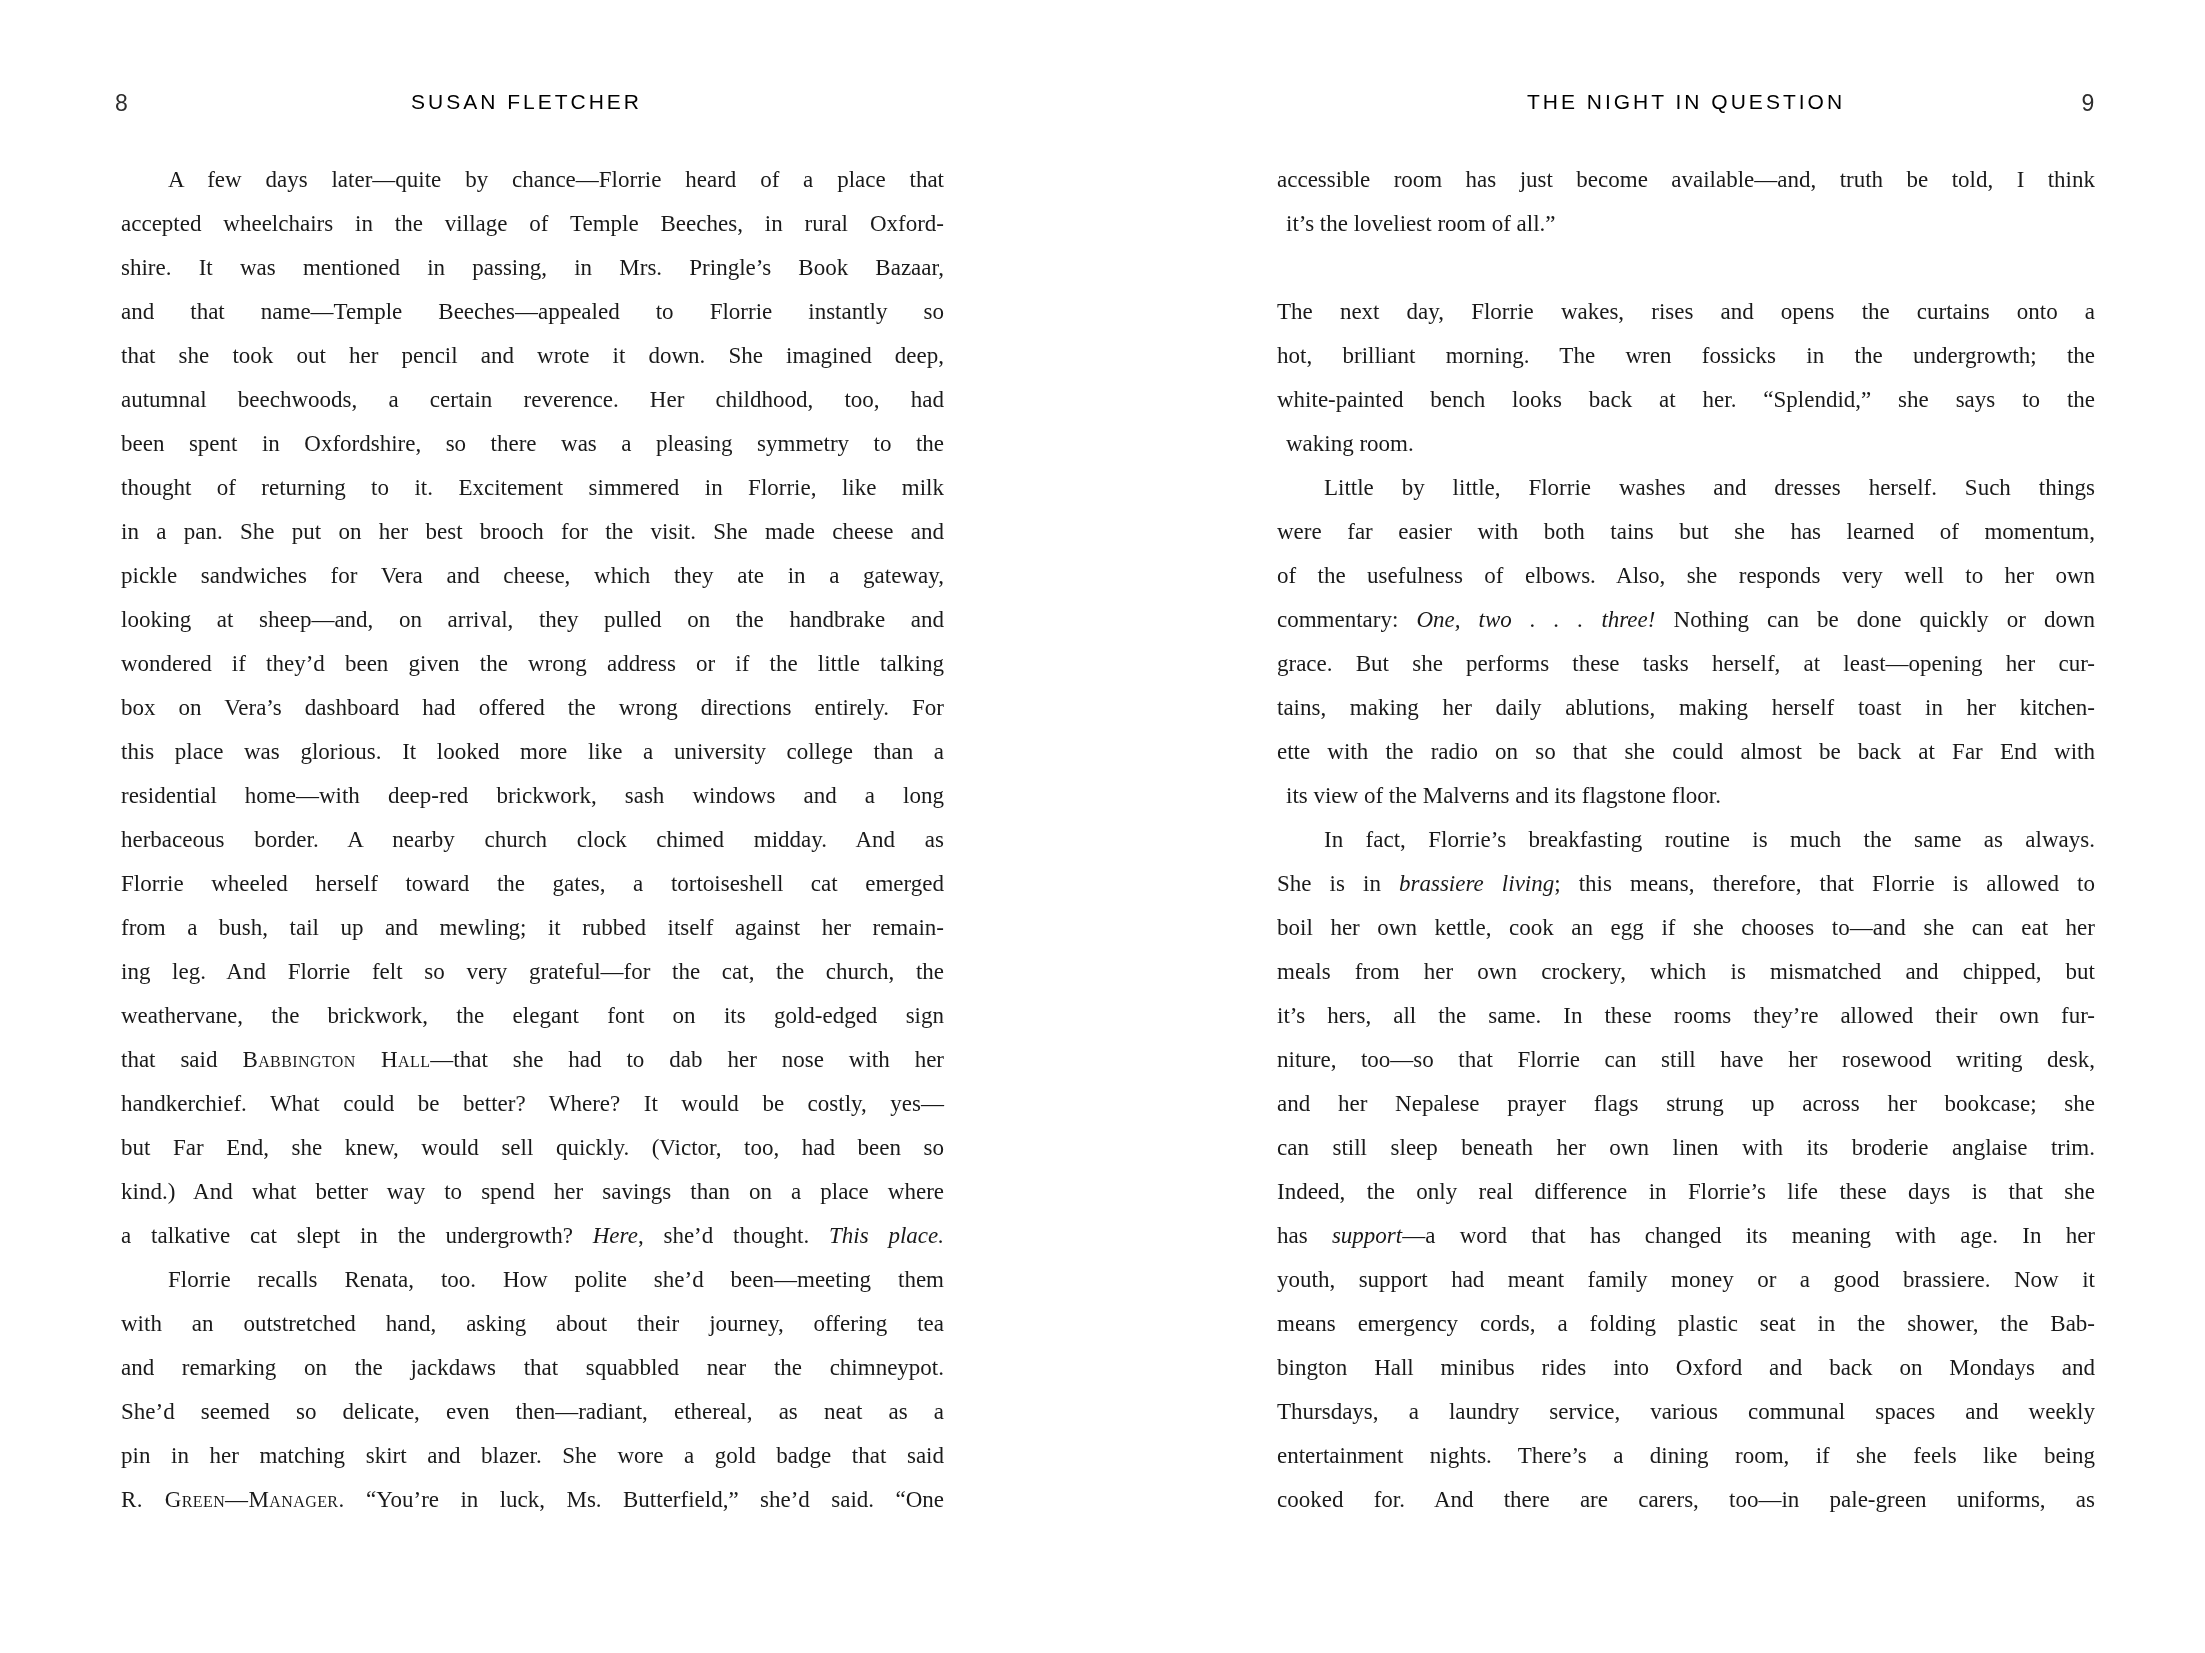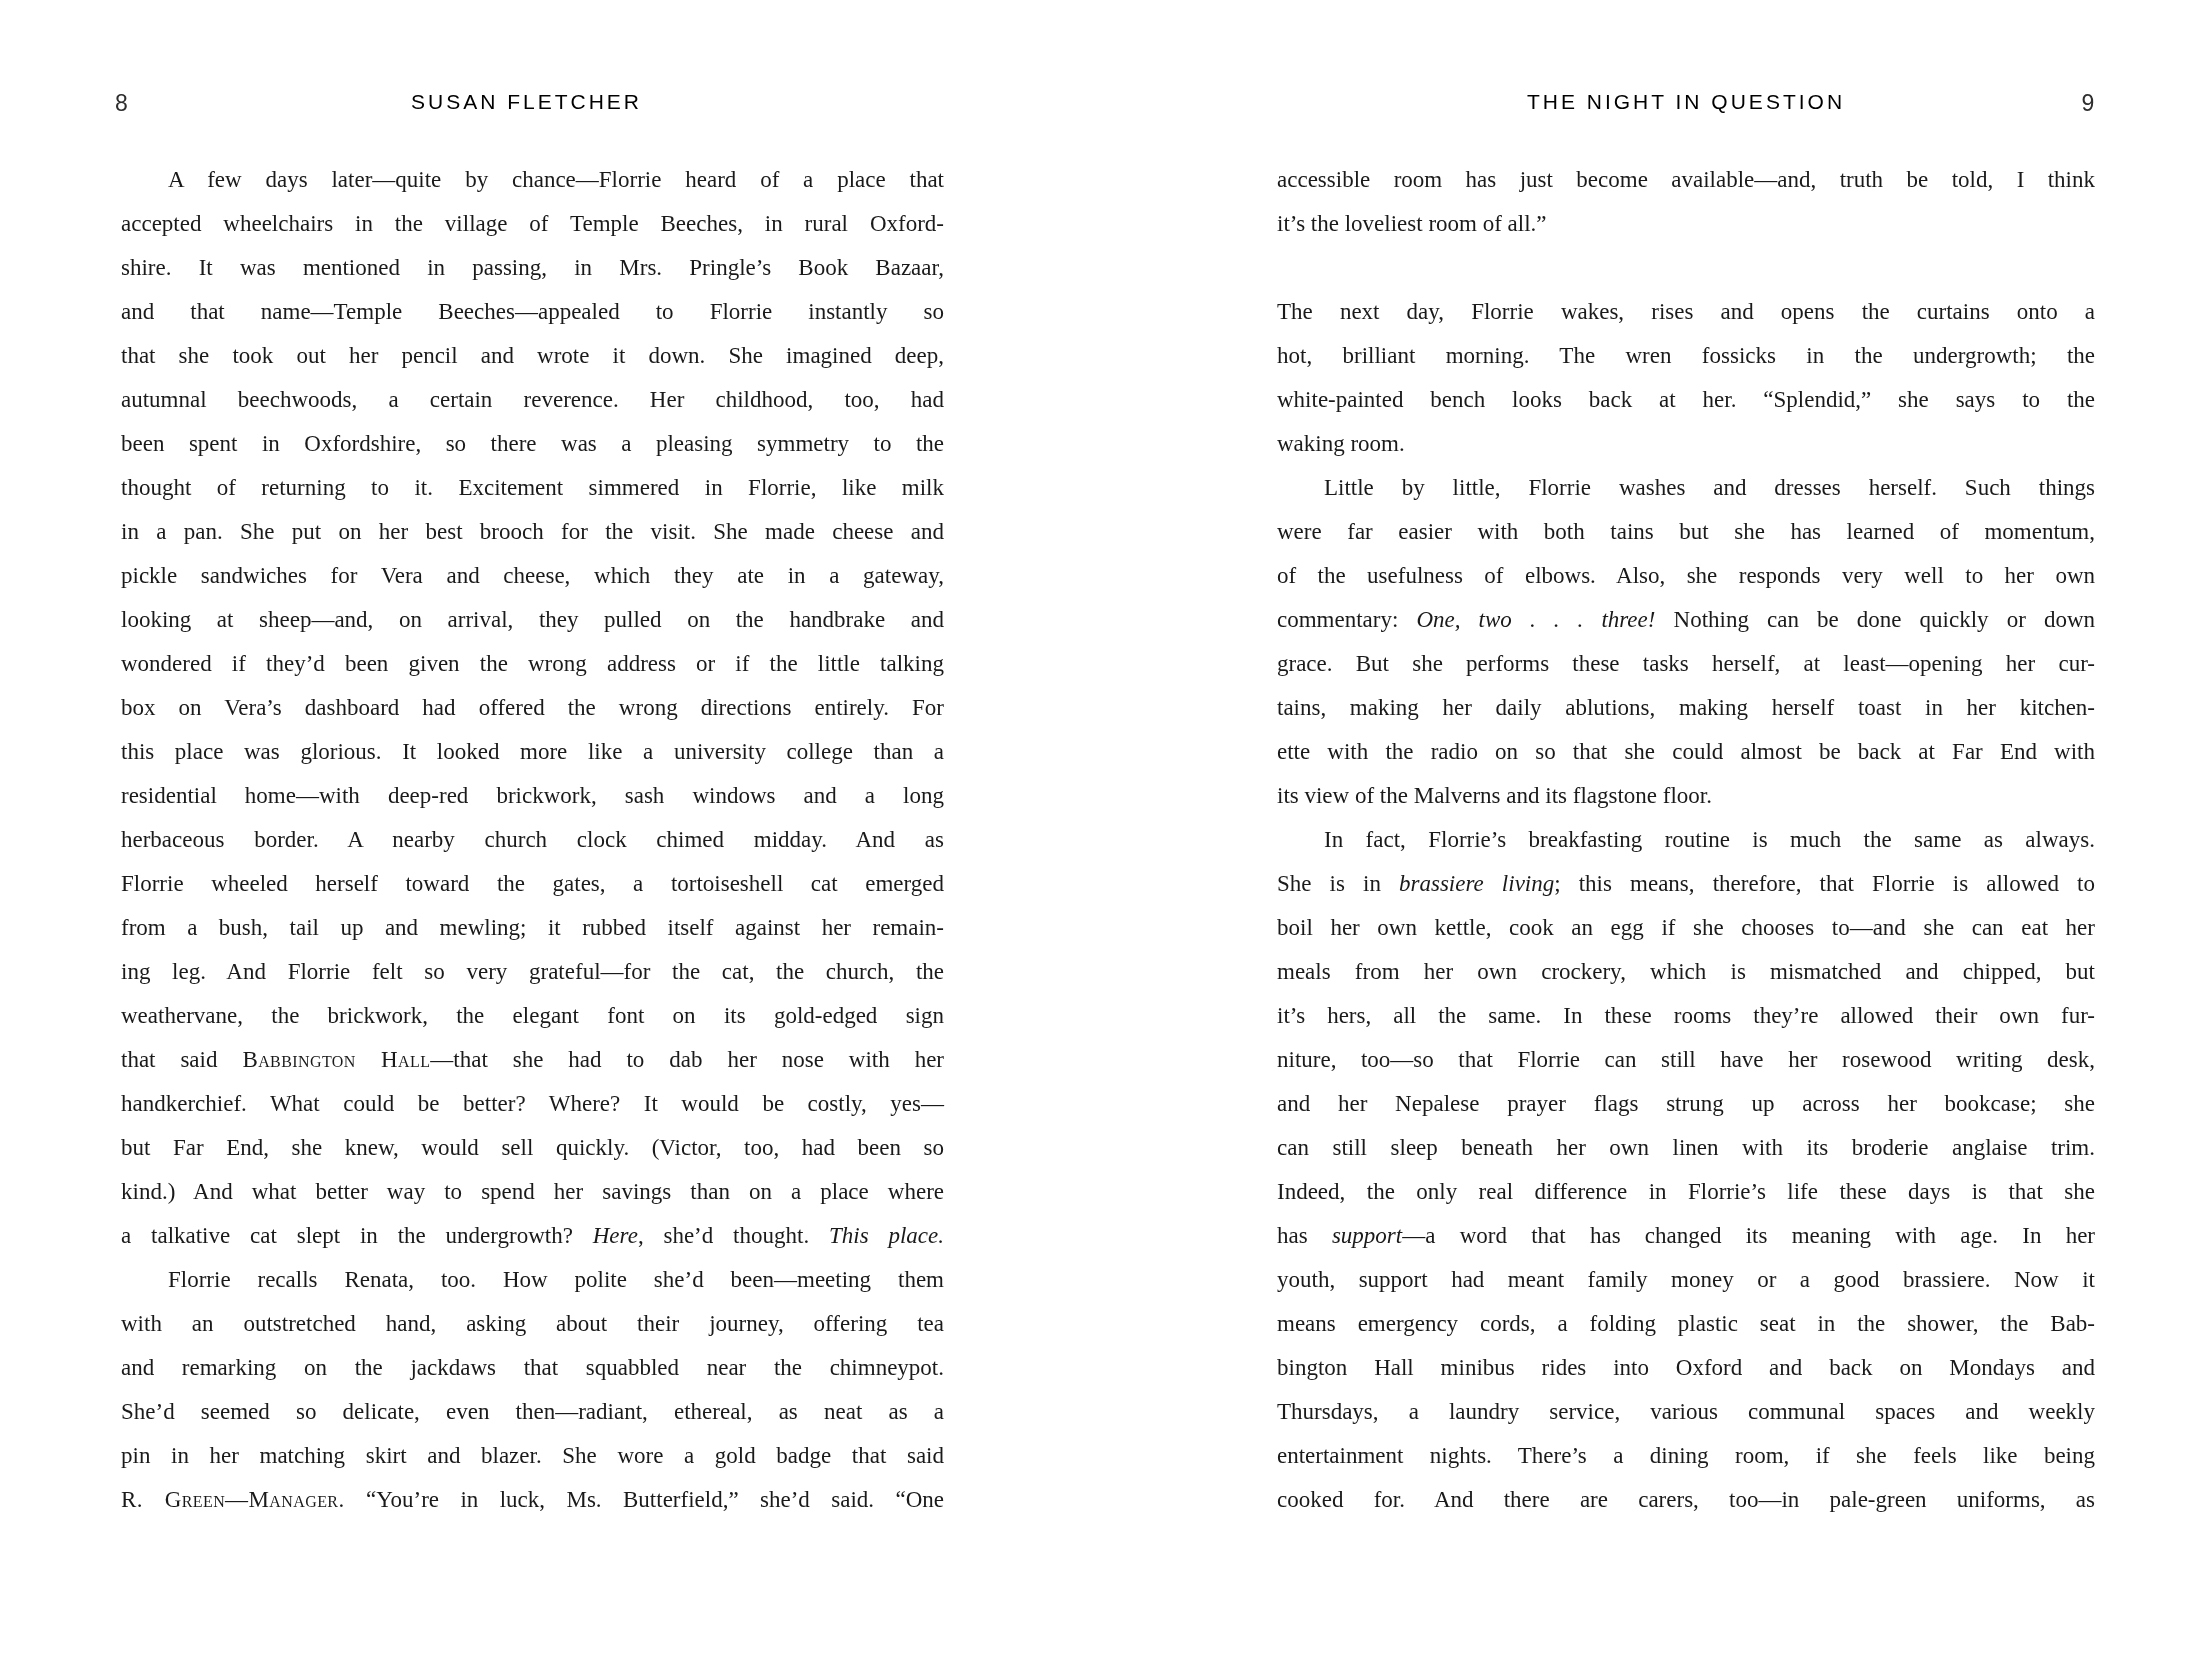--- a/index.html
+++ b/index.html
@@ -48,21 +48,21 @@
   }
   #left-page  .body-block { left: 121px; width: 823px; }
   #right-page .body-block { left: 174px; width: 818px; }
 
   .line {
     text-align: justify;
     text-align-last: justify;
     height: 44px;
     overflow: visible;
   }
-  .line.last   { text-align-last: left; }
+  .line.last   { text-align-last: left; margin-left: 9px; }
   .line.indent { text-indent: 47px; }
   .line.gap    { margin-top: 44px; }
 
   .it { font-style: italic; }
   .sc { font-variant: small-caps; letter-spacing: 0.4px; }
 </style>
 </head>
 <body>
 
 <div class="page" id="left-page">

